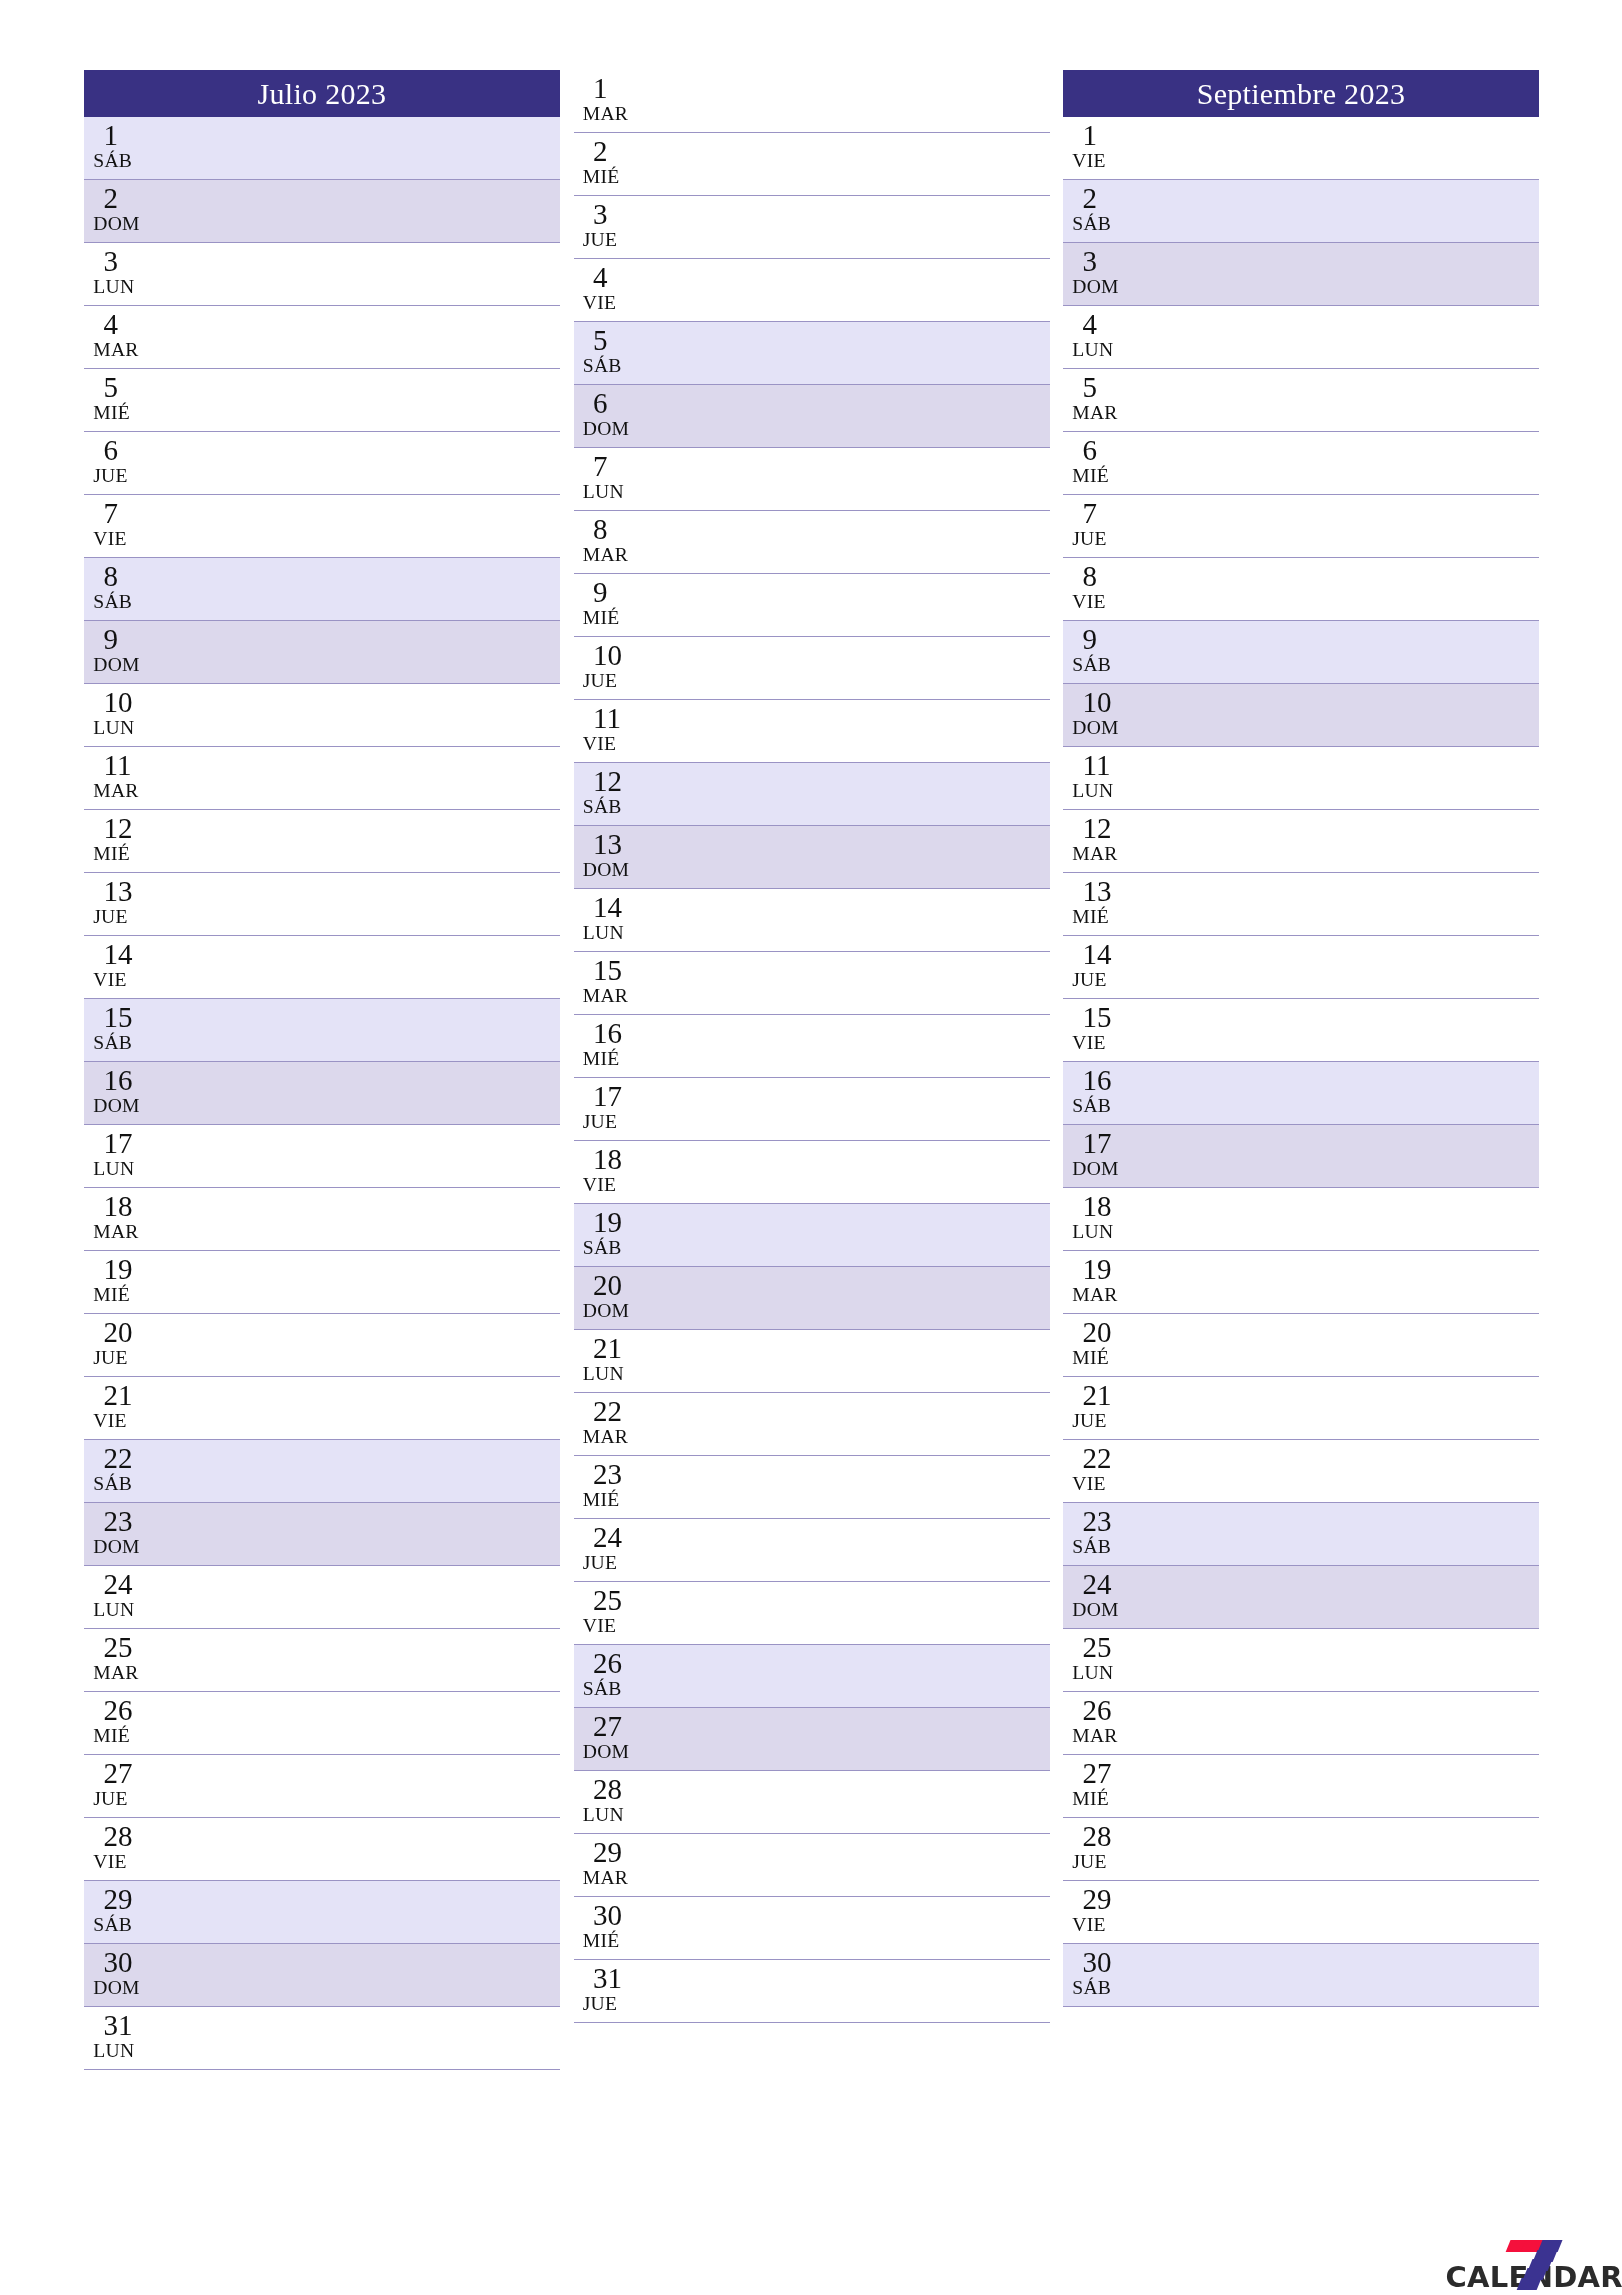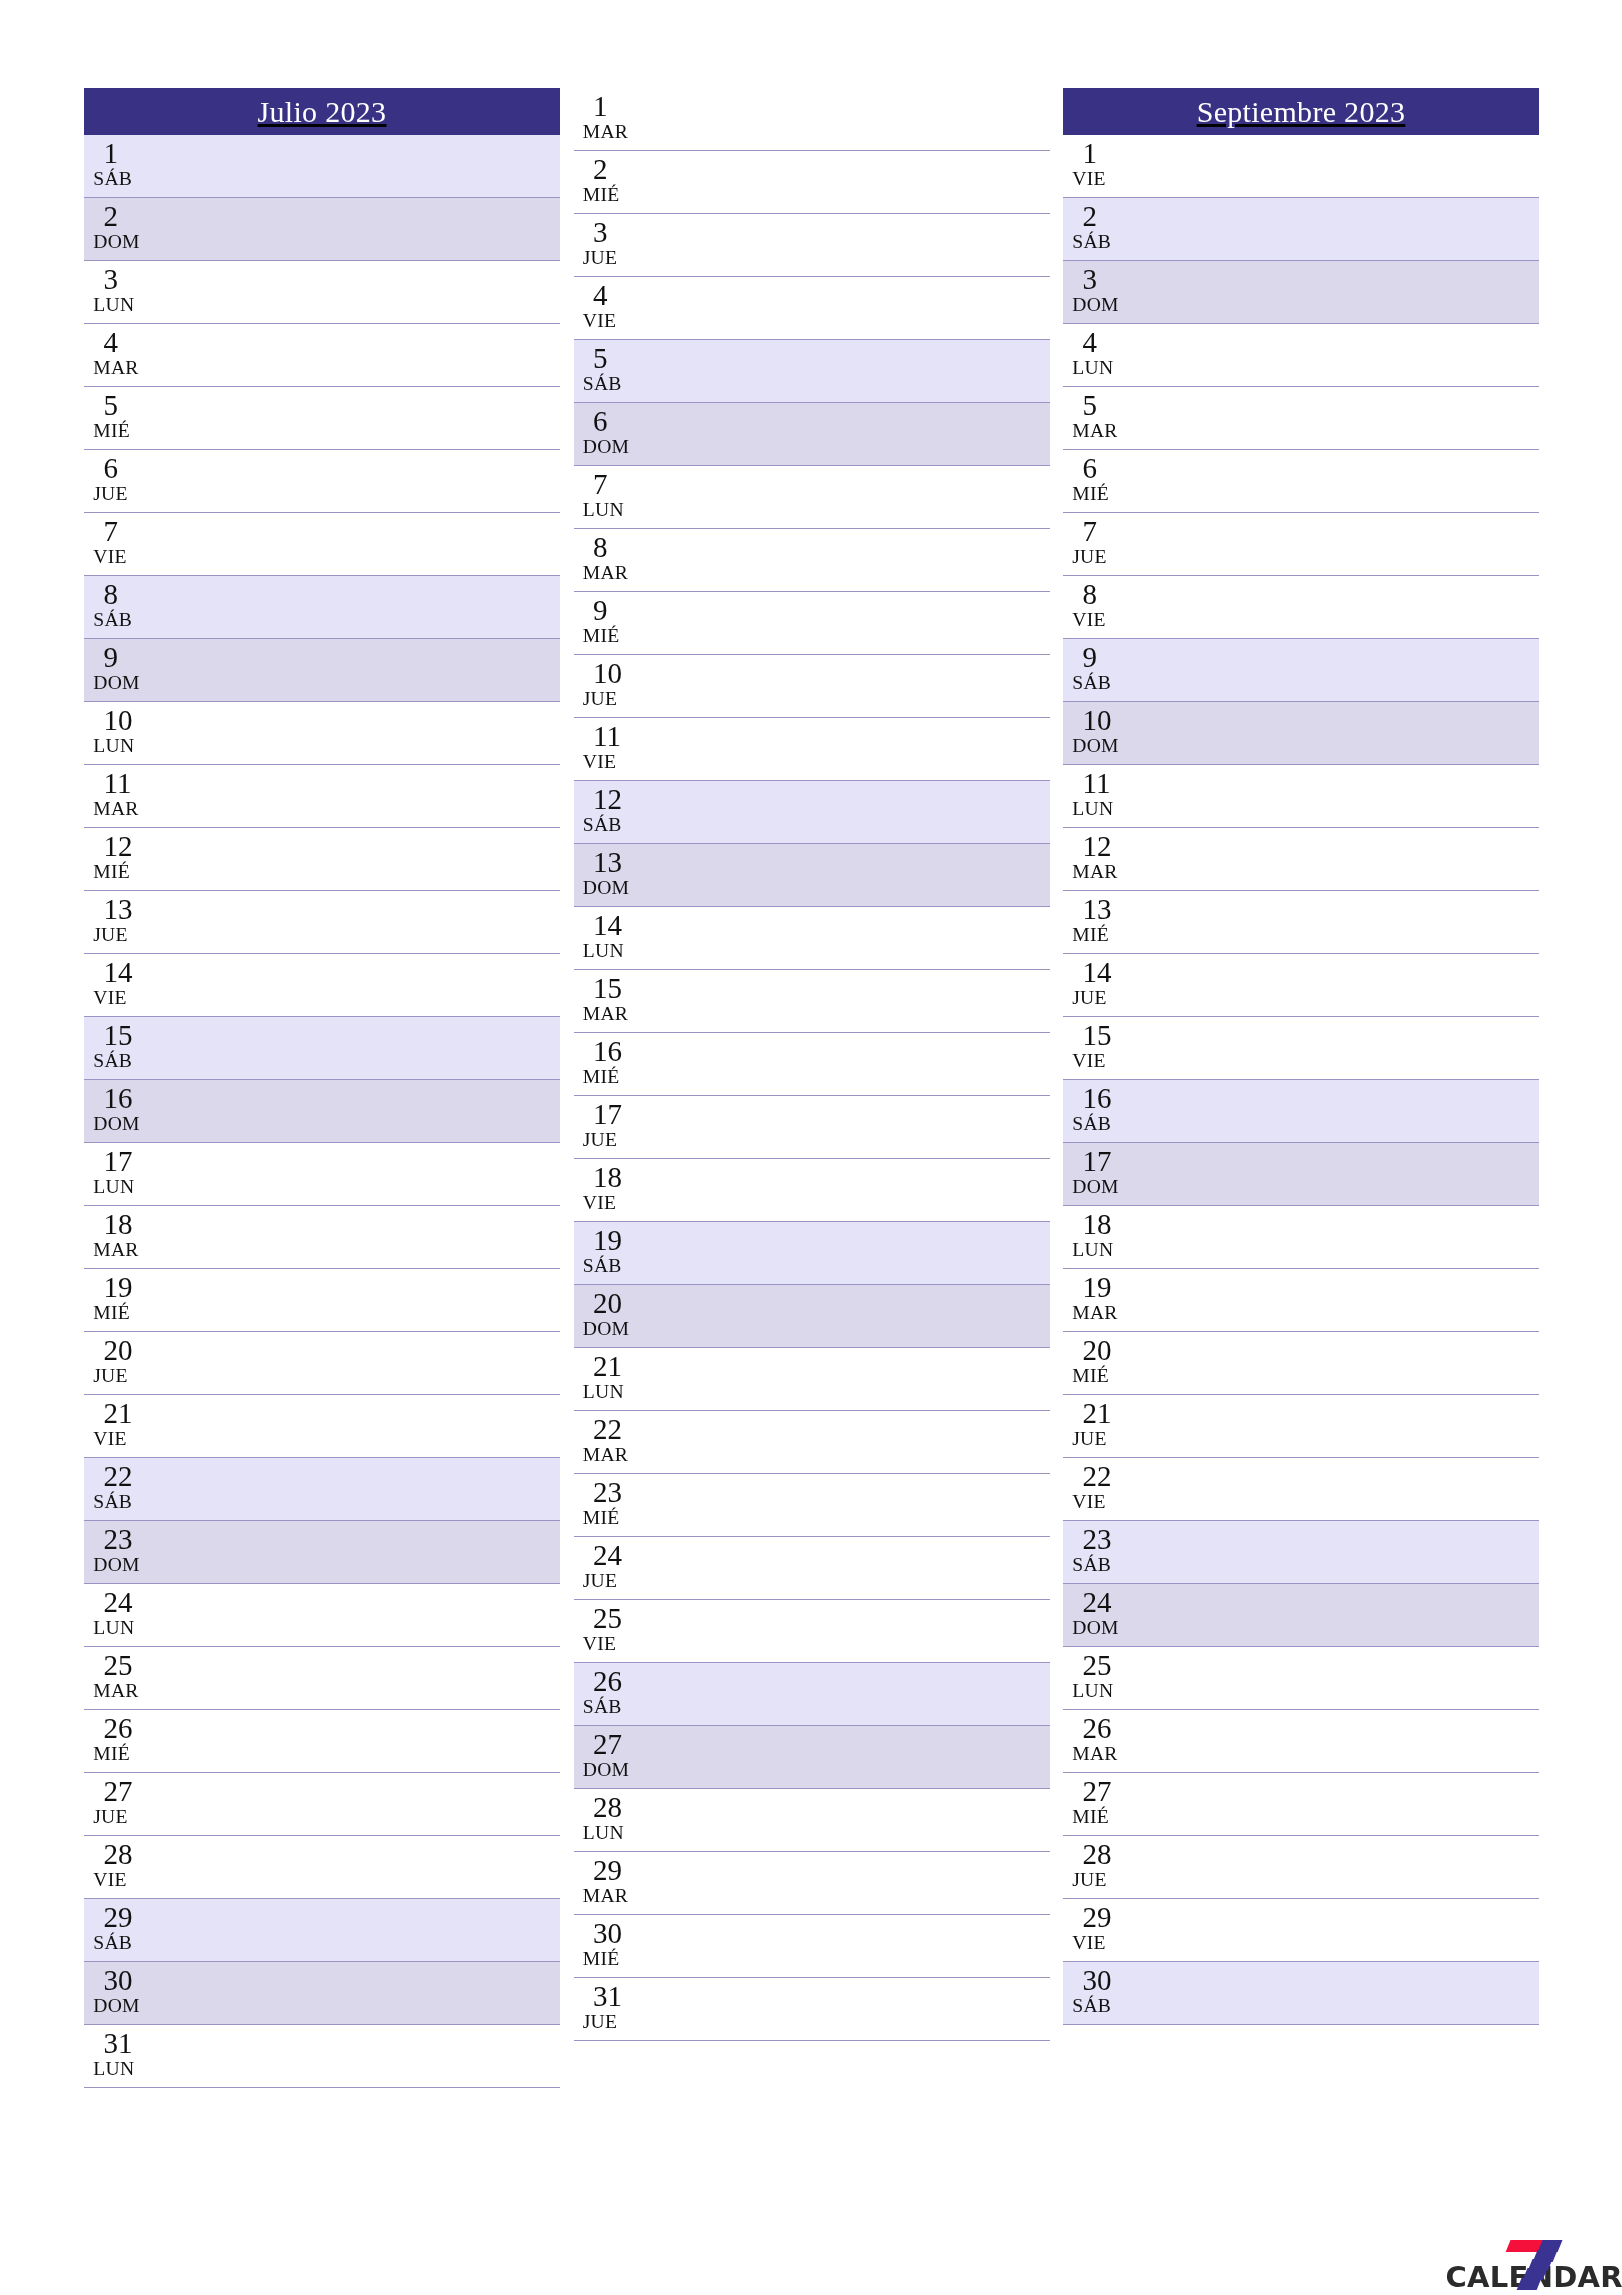--- a/index.html
+++ b/index.html
@@ -9,26 +9,25 @@
     background: #ffffff;
   }
   body {
     font-family: "Liberation Serif", "DejaVu Serif", serif;
     position: relative;
     overflow: hidden;
   }
   #calendar-root {
     position: absolute;
     left: 84px;
-    top: 88px;
+    top: 70px;
     width: 1455px;
     height: 2120px;
     display: flex;
     justify-content: space-between;
-    text-decoration: underline;
   }
   .month-column {
     width: 476px;
     display: flex;
     flex-direction: column;
   }
   .month-header {
     height: 47px;
     background: #393183;
     color: #ffffff;

